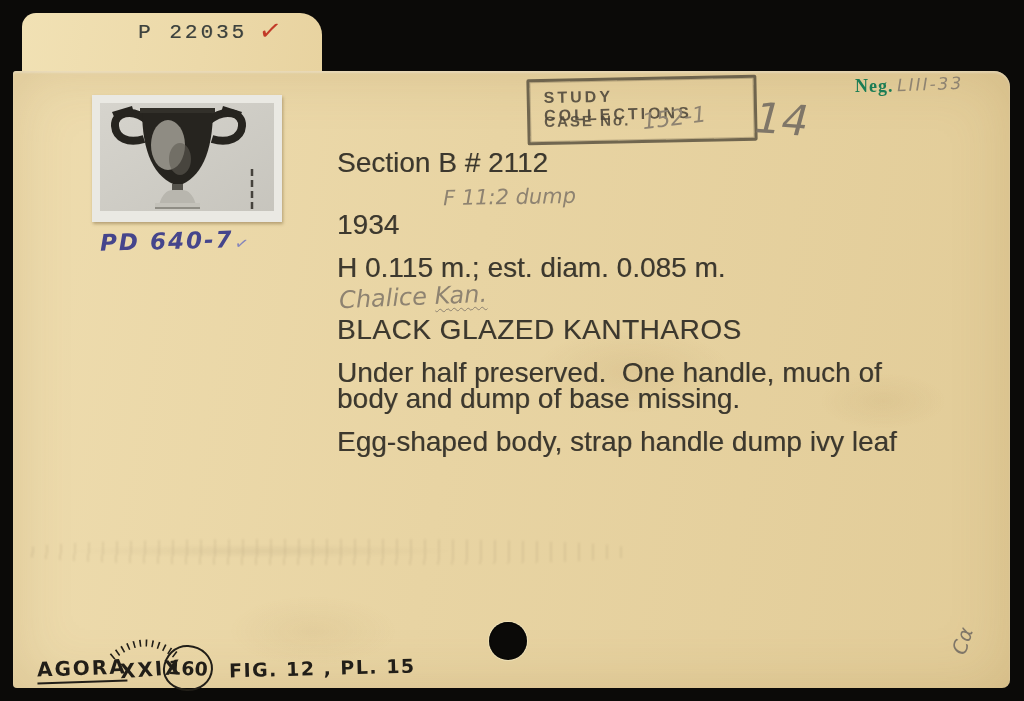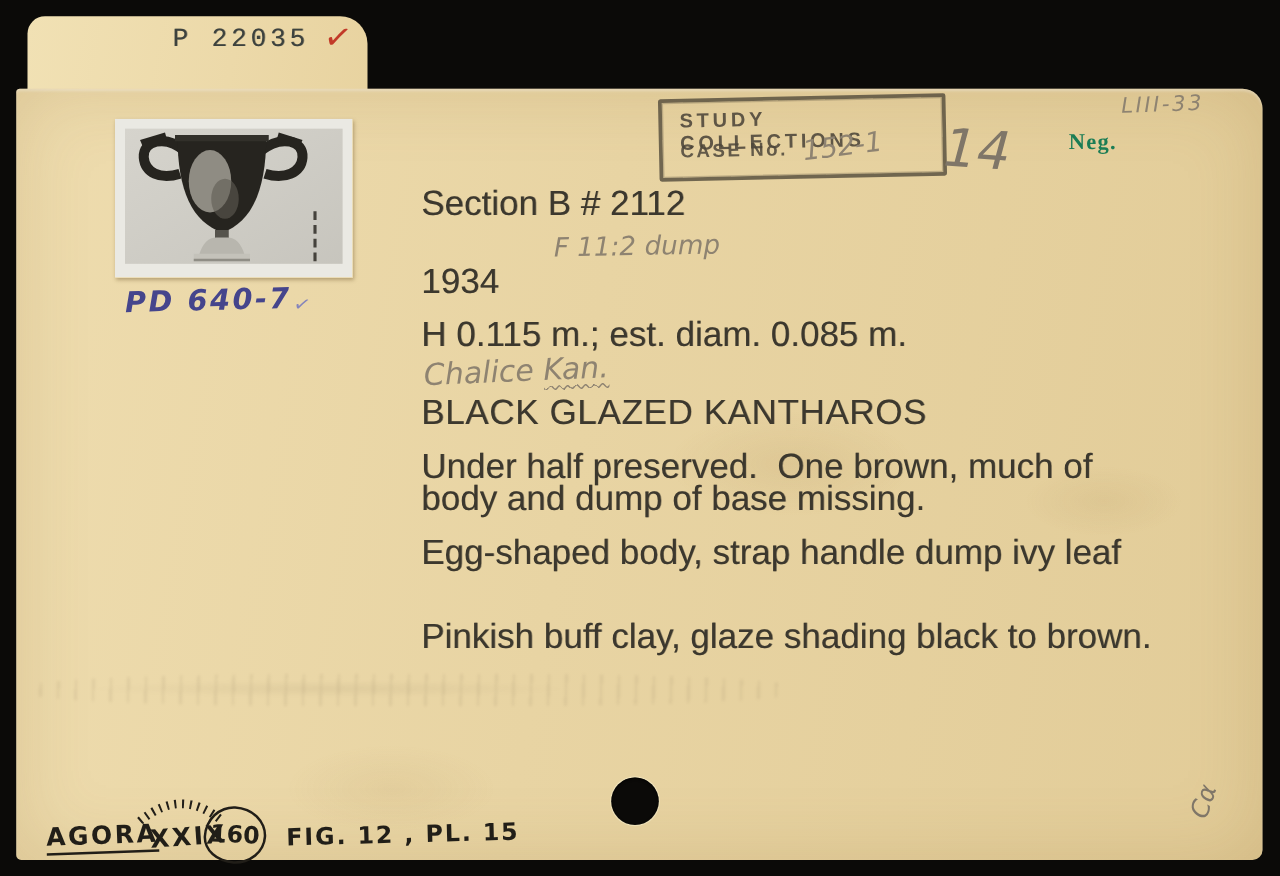--- a/index.html
+++ b/index.html
@@ -3,21 +3,21 @@
 <meta charset="utf-8">
 <style>
   html,body{margin:0;padding:0;}
   body{
     width:1024px;height:701px;position:relative;overflow:hidden;
     background:#0b0a08;
     font-family:"Liberation Sans", sans-serif;
   }
   
   .tab{
-    position:absolute;left:22px;top:13px;width:272px;height:62px;
+    position:absolute;left:22px;top:13px;width:300px;height:62px;
     background:linear-gradient(100deg,#f1e1b4 0%,#ecd9a9 60%,#e8d3a0 100%);
     border-radius:14px 22px 0 0;
   }
   .card{
     position:absolute;left:13px;top:71px;width:997px;height:617px;
     background:linear-gradient(100deg,#eedcae 0%,#e8d4a3 45%,#e2cc98 100%);
     border-radius:3px 16px 8px 4px;
     box-shadow:inset 0 0 60px rgba(140,100,40,.18), inset 0 2px 2px rgba(255,255,255,.35);
   }
   .stains{position:absolute;inset:0;pointer-events:none;border-radius:inherit;
@@ -61,21 +61,21 @@
     box-shadow:inset 0 0 0 1px rgba(72,65,52,.25);
     color:#4d463a;
   }
   .stamp-l1{position:absolute;left:14px;top:7px;font-size:16px;font-weight:bold;
     letter-spacing:3px;opacity:.88;font-family:"Liberation Sans", sans-serif;}
   .stamp-l2{position:absolute;left:14px;top:31px;font-size:15px;font-weight:bold;
     letter-spacing:2px;opacity:.85;font-family:"Liberation Sans", sans-serif;}
   .case-no{left:112px;top:26px;font-size:22px;transform:rotate(-6deg);}
   .tally{left:742px;top:24px;font-size:42px;transform:rotate(4deg);color:#7f7668;}
   .neg-label{position:absolute;left:842px;top:5px;color:#1b7d55;font-weight:bold;
-    font-size:18px;font-family:"Liberation Serif", serif;letter-spacing:1px;margin-top:27px;}
+    font-size:18px;font-family:"Liberation Serif", serif;letter-spacing:1px;}
   .neg-no{left:884px;top:3px;font-size:17px;letter-spacing:2px;transform:rotate(-2deg);}
   
   .photo{position:absolute;left:79px;top:24px;width:190px;height:127px;
     box-shadow:1px 2px 3px rgba(80,55,15,.35);}
   .pd-caption{left:87px;top:157px;font-size:23px;transform:rotate(-1.5deg);}
   .pd-tick{position:absolute;left:222px;top:163px;color:#8585bb;font-size:16px;
     transform:rotate(12deg);font-family:"DejaVu Sans", sans-serif;}
   
   .deposit{left:430px;top:114px;font-size:21px;transform:rotate(-1deg);}
   .chalice{left:326px;top:212px;font-size:24px;transform:rotate(-2.5deg);}
@@ -162,26 +162,25 @@
 
   <span class="type" style="left:324px;top:76px">Section B # 2112</span>
   <span class="type" style="left:324px;top:138px">1934</span>
   <span class="pencil deposit">F 11:2  dump</span>
   <span class="type" style="left:324px;top:181px">H 0.115 m.; est. diam. 0.085 m.</span>
 
   <span class="pencil chalice"><span>Chalice </span><span class="wavy">Kan.</span></span>
 
   <span class="type" style="left:324px;top:243px;letter-spacing:.5px">BLACK GLAZED KANTHAROS</span>
 
-  <span class="type" style="left:324px;top:286px">Under half preserved.  One brown, much of</span>
+  <span class="type" style="left:324px;top:286px">Under half preserved.  One handle, much of</span>
   <span class="type" style="left:324px;top:312px">body and dump of base missing.</span>
 
   <span class="type" style="left:324px;top:355px">Egg-shaped body, strap handle dump ivy leaf</span>
 
-  <span class="type" style="left:324px;top:422px">Pinkish buff clay, glaze shading black to brown.</span>
 
   <div class="erased"></div>
 
   <span class="ink-black pub">AGORA</span>
   <svg class="hatch-arc" width="72" height="22" viewBox="0 0 72 22">
     <path d="M3 20 Q36 -8 69 20" fill="none" stroke="#211e18" stroke-width="7" stroke-dasharray="1.6 4.6"></path>
   </svg>
   <span class="ink-black vol">XXIX</span>
   <div class="cat-circle">
     <span class="cat-no">160</span>

